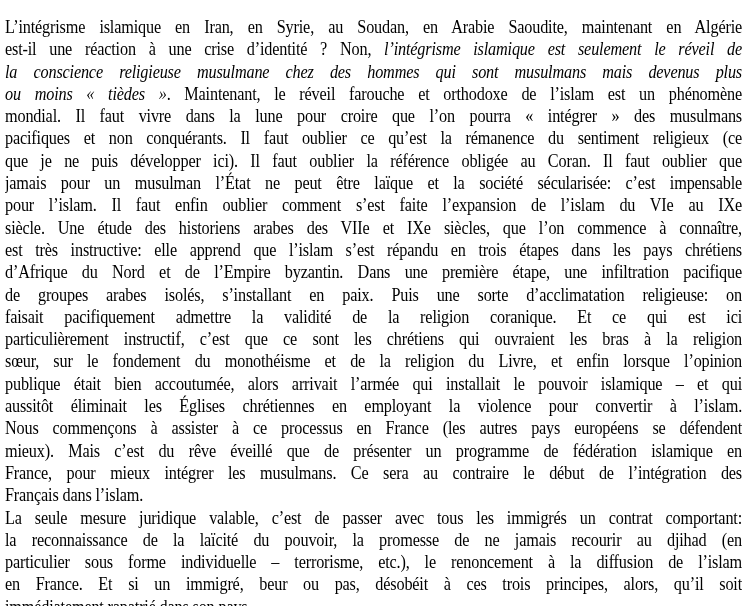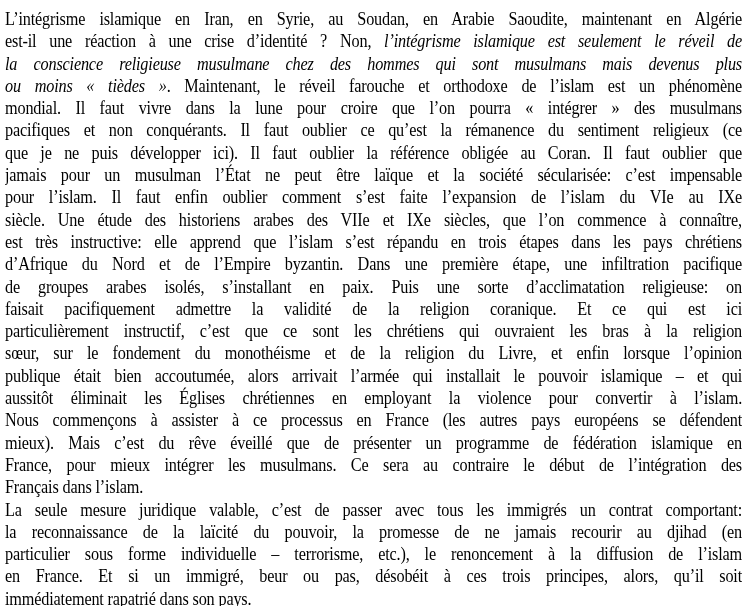--- a/index.html
+++ b/index.html
@@ -7,21 +7,21 @@
     padding: 0;
     width: 747px;
     height: 606px;
     overflow: hidden;
     background: #ffffff;
   }
   .page {
     box-sizing: border-box;
     width: 747px;
     height: 606px;
-    padding: 8px 5px 0 5px;
+    padding: 16px 5px 0 5px;
     background: #ffffff;
   }
   
   .text-column {
     width: 840px;
     transform: scaleX(0.8774);
     transform-origin: 0 0;
     font-family: "Liberation Serif", "DejaVu Serif", serif;
     font-size: 18.5px;
     line-height: 22.3px;

